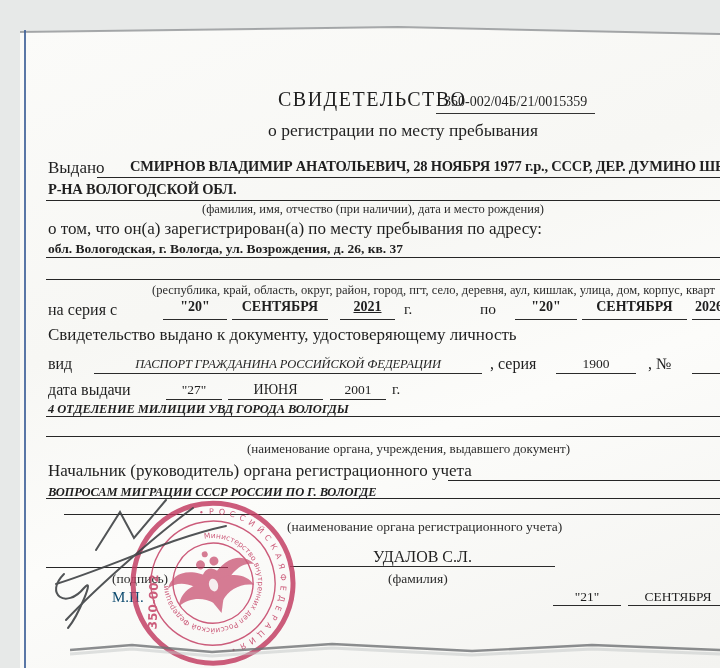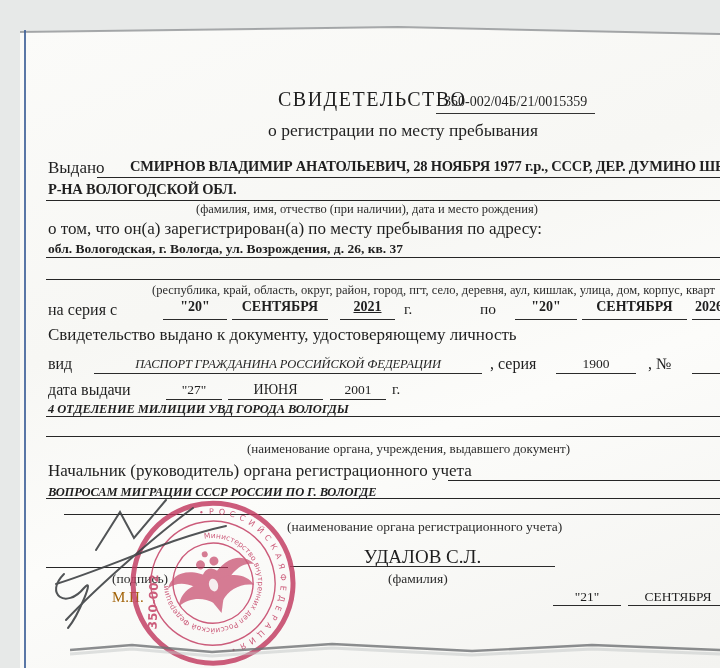--- a/index.html
+++ b/index.html
@@ -46,21 +46,21 @@
 <div class="abs" style="left:436px;top:94px;font-size:14px;border-bottom:1.2px solid #333;padding:0 8px 3px 8px;">350-002/04Б/21/0015359</div>
 <div class="abs" style="left:268px;top:120px;font-size:17.5px;">о регистрации по месту пребывания</div>
 
 <div class="abs t17" style="left:48px;top:158px;">Выдано</div>
 <div class="fill" style="left:97px;top:156px;width:623px;height:21px;">
   <span class="bold-val" style="padding-left:33px;line-height:21px;">СМИРНОВ ВЛАДИМИР АНАТОЛЬЕВИЧ, 28 НОЯБРЯ 1977 г.р., СССР, ДЕР. ДУМИНО ШЕК</span>
 </div>
 <div class="fill" style="left:46px;top:179px;width:674px;height:21px;">
   <span class="bold-val" style="padding-left:2px;line-height:21px;">Р-НА ВОЛОГОДСКОЙ ОБЛ.</span>
 </div>
-<div class="abs cap" style="left:196px;top:202px;font-family:Liberation Serif, serif;">(фамилия, имя, отчество (при наличии), дата и место рождения)</div>
+<div class="abs cap" style="left:202px;top:202px;font-family:Liberation Serif, serif;">(фамилия, имя, отчество (при наличии), дата и место рождения)</div>
 
 <div class="abs t17" style="left:48px;top:219px;">о том, что он(а) зарегистрирован(а) по месту пребывания по адресу:</div>
 <div class="fill" style="left:46px;top:239px;width:674px;height:18px;">
   <span class="val" style="padding-left:2px;line-height:18px;font-weight:bold;">обл. Вологодская, г. Вологда, ул. Возрождения, д. 26, кв. 37</span>
 </div>
 <div class="fill" style="left:46px;top:262px;width:674px;height:17px;"></div>
 <div class="abs cap" style="left:152px;top:283px;">(республика, край, область, округ, район, город, пгт, село, деревня, аул, кишлак, улица, дом, корпус, кварт</div>
 
 <div class="abs t16" style="left:48px;top:301px;">на серия с</div>
 <div class="field" style="left:163px;top:299px;width:64px;height:20px;font-weight:bold;font-size:14px;">"20"</div>
@@ -93,26 +93,26 @@
 <div class="abs cap" style="left:247px;top:441px;font-size:13px;">(наименование органа, учреждения, выдавшего документ)</div>
 
 <div class="abs t17" style="left:48px;top:461px;">Начальник (руководитель) органа регистрационного учета</div>
 <div class="fill" style="left:448px;top:461px;width:272px;height:19px;"></div>
 <div class="fill" style="left:46px;top:482px;width:674px;height:16px;">
   <span class="cond" style="padding-left:2px;line-height:16px;font-weight:600;">ВОПРОСАМ МИГРАЦИИ СССР РОССИИ ПО Г. ВОЛОГДЕ</span>
 </div>
 <div class="fill" style="left:64px;top:498px;width:656px;height:16px;border-bottom-width:1.2px;"></div>
 <div class="abs cap" style="left:287px;top:519px;font-size:13.5px;">(наименование органа регистрационного учета)</div>
 
-<div class="field" style="left:290px;top:546px;width:265px;height:20px;font-size:19px;line-height:22px;">УДАЛОВ С.Л.</div>
+<div class="field" style="left:290px;top:546px;width:265px;height:20px;font-size:16px;line-height:22px;">УДАЛОВ С.Л.</div>
 <div class="abs cap" style="left:388px;top:571px;font-size:13.5px;">(фамилия)</div>
 
 <div class="fill" style="left:46px;top:550px;width:182px;height:17px;border-bottom-width:1.2px;"></div>
 <div class="abs cap" style="left:112px;top:571px;font-size:13.5px;">(подпись)</div>
-<div class="abs" style="left:112px;top:589px;font-size:15px;color:#a16207;">М.П.</div>
+<div class="abs" style="left:112px;top:589px;font-size:15px;color:#0c4a6e;">М.П.</div>
 
 <div class="field val" style="left:553px;top:586px;width:68px;height:19px;line-height:21px;">"21"</div>
 <div class="field val" style="left:628px;top:586px;width:100px;height:19px;line-height:21px;">СЕНТЯБРЯ</div>
 
 <div class="stamp-wrap">
   <svg width="195" height="170" viewBox="0 0 195 170">
     <defs>
       <path id="ringOuterPath" d="M97,16 a68,68 0 1,1 -0.02,0"></path>
       <path id="ringInnerPath" d="M97,40 a45,45 0 1,1 -0.02,0"></path>
     </defs>

